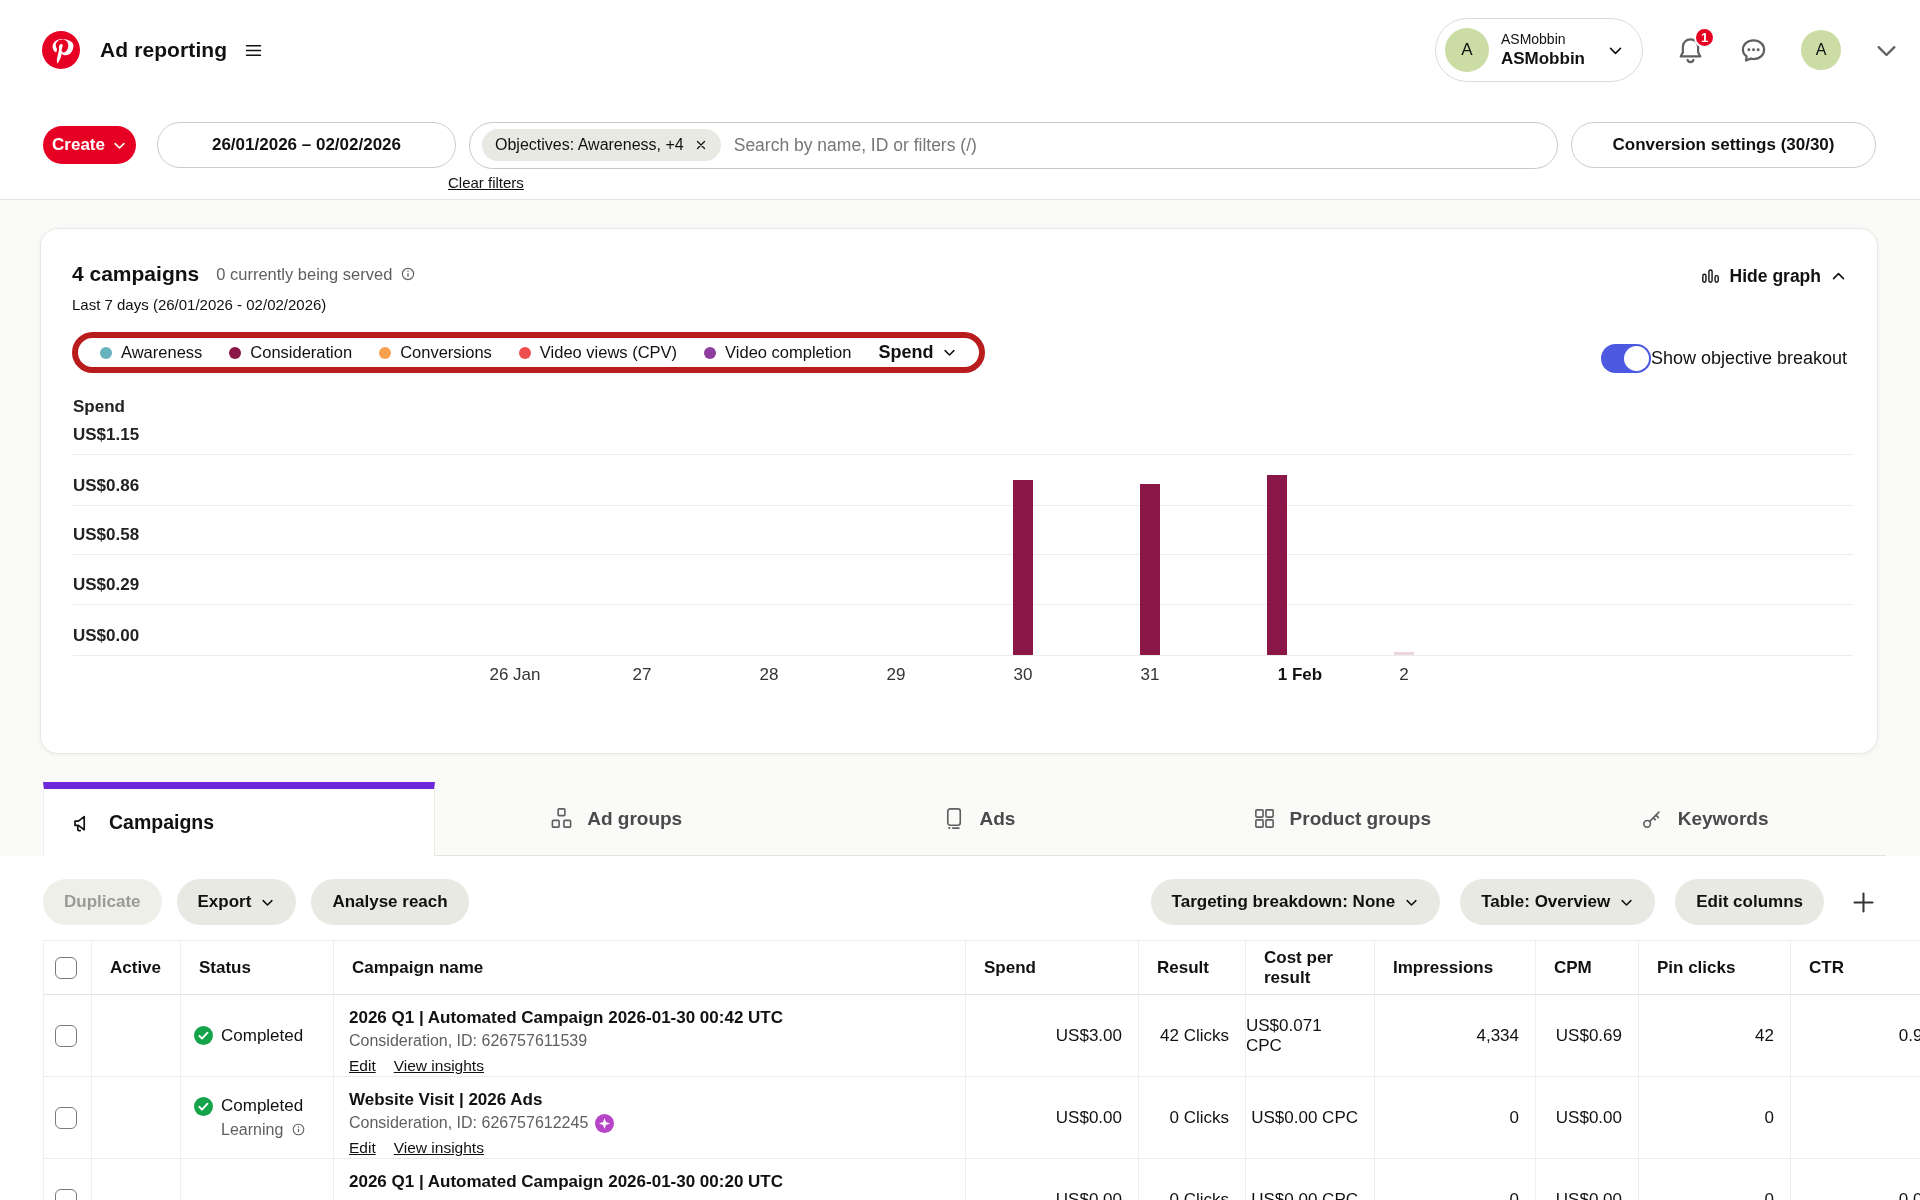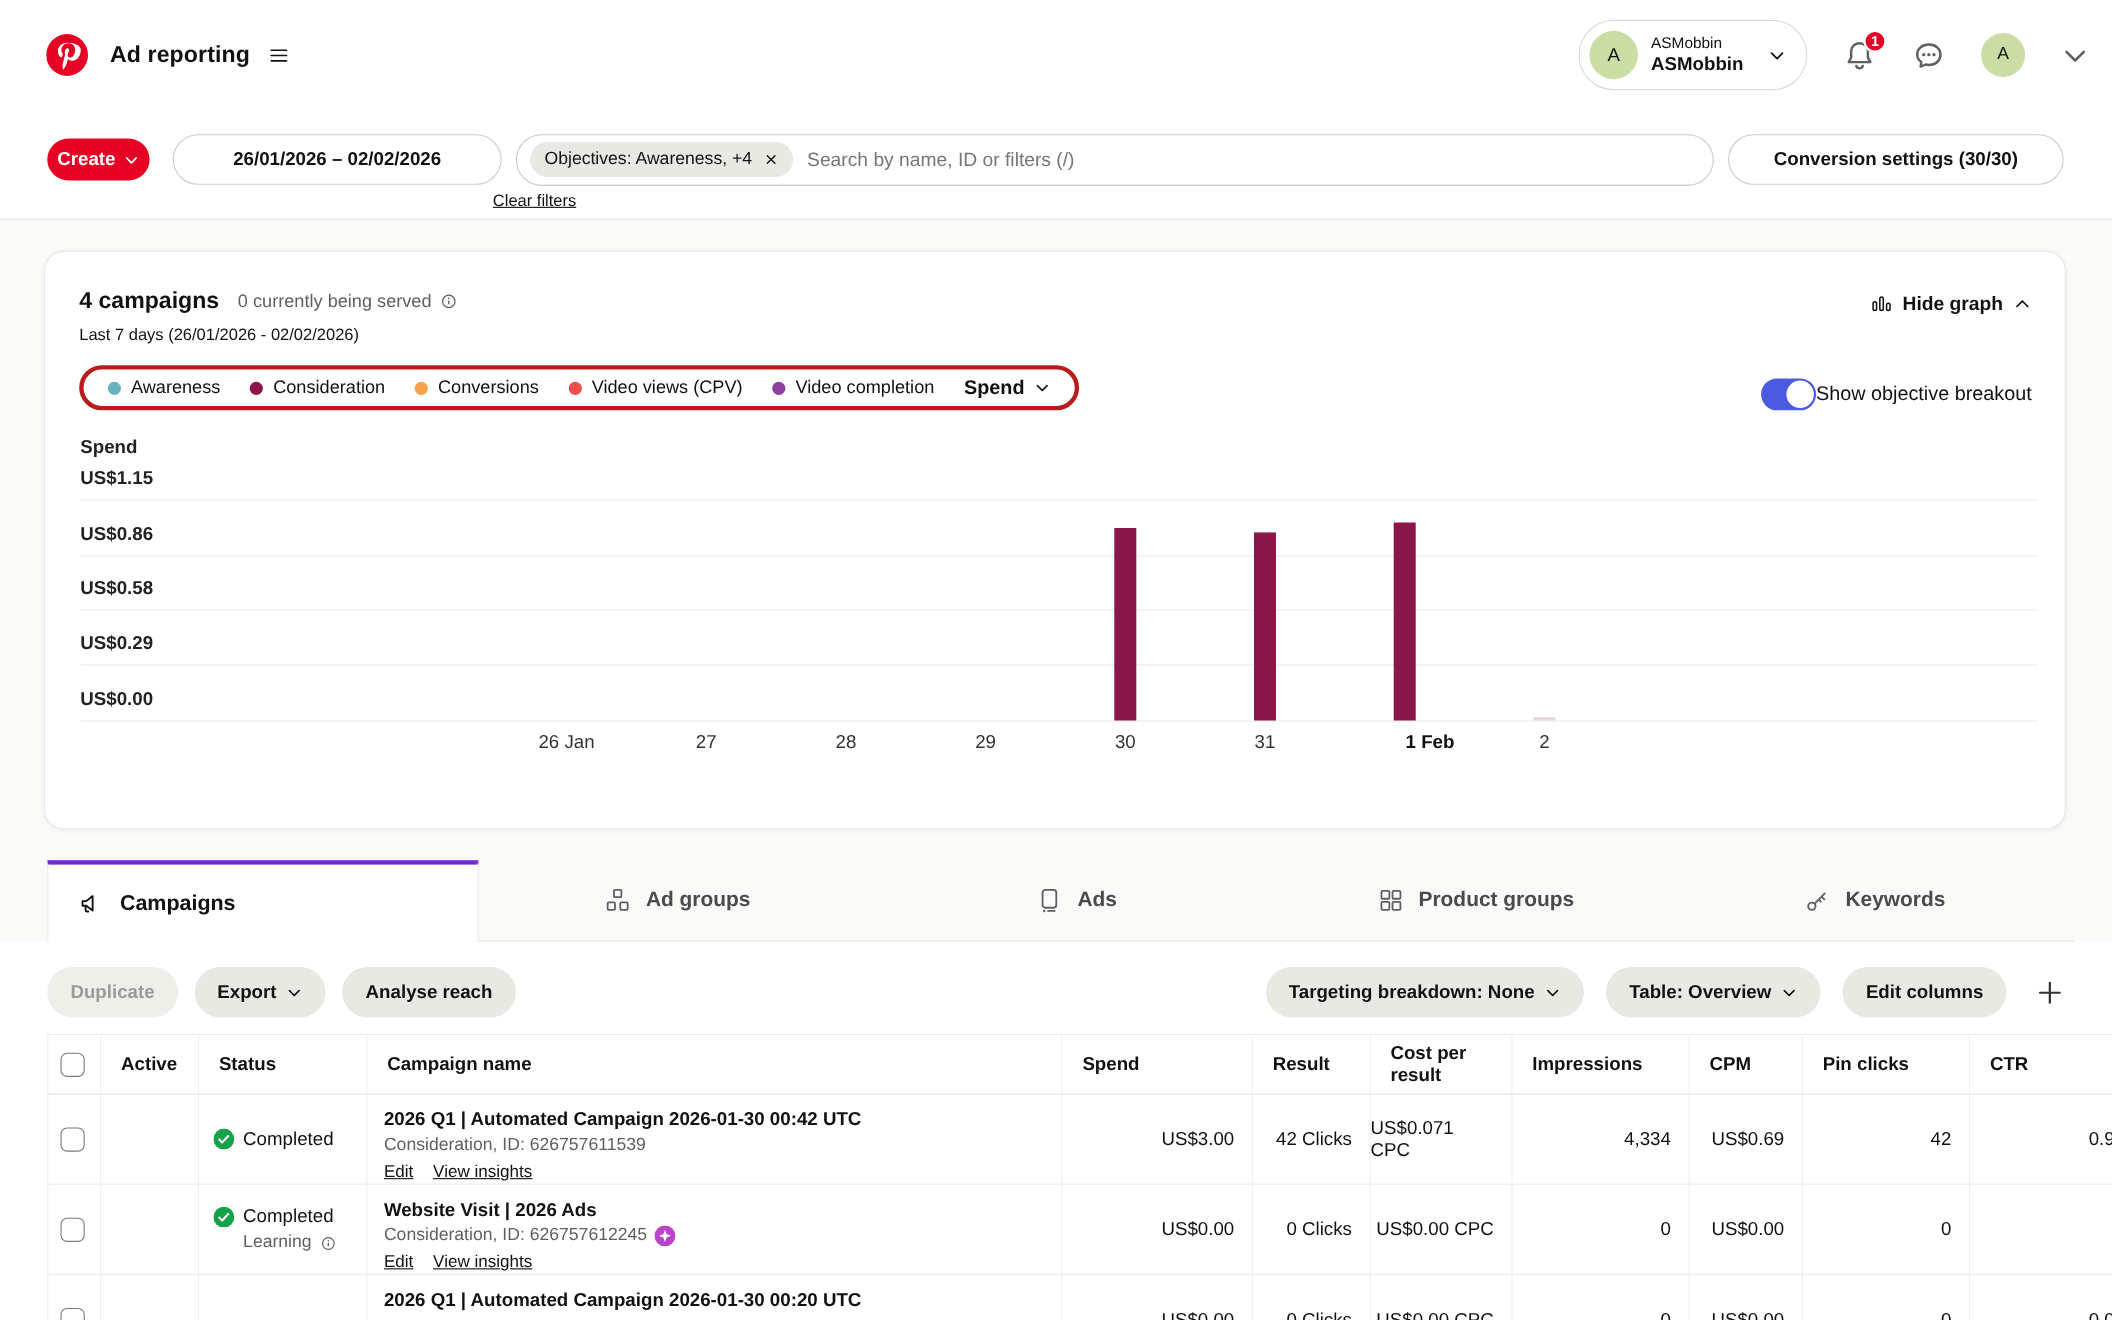--- a/index.html
+++ b/index.html
@@ -38,39 +38,39 @@
   .content-bg { position:absolute; top:200px; left:0; right:0; bottom:0; background:#FAFAF8; }
   .white-under { position:absolute; top:856px; left:0; right:0; bottom:0; background:#fff; }
 
   
   .card { position:absolute; left:40px; top:228px; width:1838px; height:526px; background:#fff; border:1px solid #E8E8E4; border-radius:18px; box-shadow:0 1px 5px rgba(0,0,0,.05); }
   .card-head { position:absolute; left:31px; top:33px; display:flex; align-items:center; gap:17px; }
   .card-title { font-size:21px; font-weight:700; }
   .card-served { font-size:16.5px; color:#5F5F5F; display:flex; align-items:center; gap:7px; }
   .card-sub { position:absolute; left:31px; top:67px; font-size:15px; color:#111; }
   .hide-graph { position:absolute; right:30px; top:37px; display:flex; align-items:center; gap:9px; font-size:17.5px; font-weight:700; cursor:pointer; color:#111; }
-  .legend { position:absolute; left:31px; top:103px; height:41px; border:4px solid #b91c1c; border-radius:21px; display:flex; align-items:center; gap:27px; padding:0 22px; background:#fff; }
+  .legend { position:absolute; left:31px; top:103px; height:41px; border:6px solid #b91c1c; border-radius:21px; display:flex; align-items:center; gap:27px; padding:0 22px; background:#fff; }
   .lg-item { display:flex; align-items:center; gap:9px; font-size:16.5px; }
   .lg-dot { width:12px; height:12px; border-radius:50%; }
   .metric-dd { display:flex; align-items:center; gap:9px; font-size:18px; font-weight:700; cursor:pointer; }
   .breakout { position:absolute; right:30px; top:115px; display:flex; align-items:center; gap:0; }
   .toggle { width:50px; height:29px; border-radius:15px; background:#4B5AE0; position:relative; cursor:pointer; }
   .toggle .knob { position:absolute; top:2px; right:2px; width:25px; height:25px; border-radius:50%; background:#fff; }
   .breakout-label { font-size:18px; }
   .gridline { position:absolute; height:1px; background:#ECECEA; }
   .ylab { position:absolute; font-size:17px; font-weight:700; color:#222; }
   .xlab { position:absolute; font-size:17px; color:#333; transform:translateX(-50%); }
   .xlab.em { font-weight:700; color:#111;margin-left:23px; }
   .bar { position:absolute; width:20px; transform:translateX(-50%); }
 
   
   .tabs { position:absolute; left:43px; top:782px; width:1843px; height:74px; display:flex; }
   .tab { flex:1; display:flex; align-items:center; justify-content:center; gap:14px; border-bottom:1px solid #E4E4E0; color:#4a4a4a; font-size:19px; font-weight:600; cursor:pointer; }
   .tab .t-ic { display:inline-flex; color:#5F5F5F; }
-  .tab.active { background:#fff; border-bottom:none; border-top:4px solid #6d28d9; border-left:1px solid #ECECE8; border-right:1px solid #ECECE8; justify-content:flex-start; padding-left:27px; color:#111; font-weight:700; font-size:19.5px; }
+  .tab.active { background:#fff; border-bottom:none; border-top:7px solid #6d28d9; border-left:1px solid #ECECE8; border-right:1px solid #ECECE8; justify-content:flex-start; padding-left:27px; color:#111; font-weight:700; font-size:19.5px; }
   .tab.active .t-ic { color:#111; }
 
   
   .table-toolbar { position:absolute; left:43px; right:43px; top:879px; height:46px; display:flex; align-items:center; }
   .gbtn { height:46px; border:none; border-radius:23px; background:#E9E9E3; color:#111; font-size:17px; font-weight:600; padding:0 21px; display:flex; align-items:center; gap:9px; cursor:pointer; font-family:inherit; white-space:nowrap; }
   .gbtn.disabled { background:#EFEFEA; color:#9A9A96; cursor:default; }
   .tt-left { display:flex; gap:15px; }
   .tt-right { margin-left:auto; display:flex; gap:20px; align-items:center; }
   .plus-btn { display:inline-flex; color:#333; cursor:pointer; margin-left:6px; }
 
@@ -79,21 +79,21 @@
   .trow { display:grid; }
   .thead { height:54px; border-bottom:1px solid #E3E3DF; }
   .tbody-row { height:82px; border-bottom:1px solid #EBEBE7; }
   .cell { border-right:1px solid #EFEFEB; display:flex; align-items:center; font-size:17px; overflow:hidden; }
   .cell.hdr { font-weight:700; padding-left:18px; }
   .cell.num { justify-content:flex-end; padding-right:16px; }
   .cell.cb-cell { padding-left:11px; }
   .checkbox { width:22px; height:22px; border:1.6px solid #7A7A76; border-radius:6px; background:#fff; cursor:pointer; flex:none; }
   .cell.status-cell { flex-direction:column; align-items:flex-start; justify-content:center; padding-left:13px; }
   .st-line1 { display:flex; align-items:center; gap:8px; font-size:17px; }
-  .st-line2 { margin-top:5px; margin-left:27px; display:flex; align-items:center; gap:7px; font-size:16px; color:#5F5F5F; }
+  .st-line2 { margin-top:5px; margin-left:27px; display:flex; gap:7px; font-size:16px; color:#5F5F5F; }
   .cell.camp-cell { flex-direction:column; align-items:flex-start; justify-content:flex-start; padding:13px 0 0 15px; }
   .camp-title { font-size:17px; font-weight:700; line-height:20px; }
   .camp-meta { margin-top:3px; font-size:16px; color:#5F5F5F; line-height:20px; display:flex; align-items:center; gap:7px; }
   .camp-actions { margin-top:5px; display:flex; gap:18px; line-height:20px; }
   .camp-actions a { font-size:15.5px; color:#111; text-decoration:underline; font-weight:500; cursor:pointer; }
 </style>
 </head>
 <body>
 
 <div class="root">

